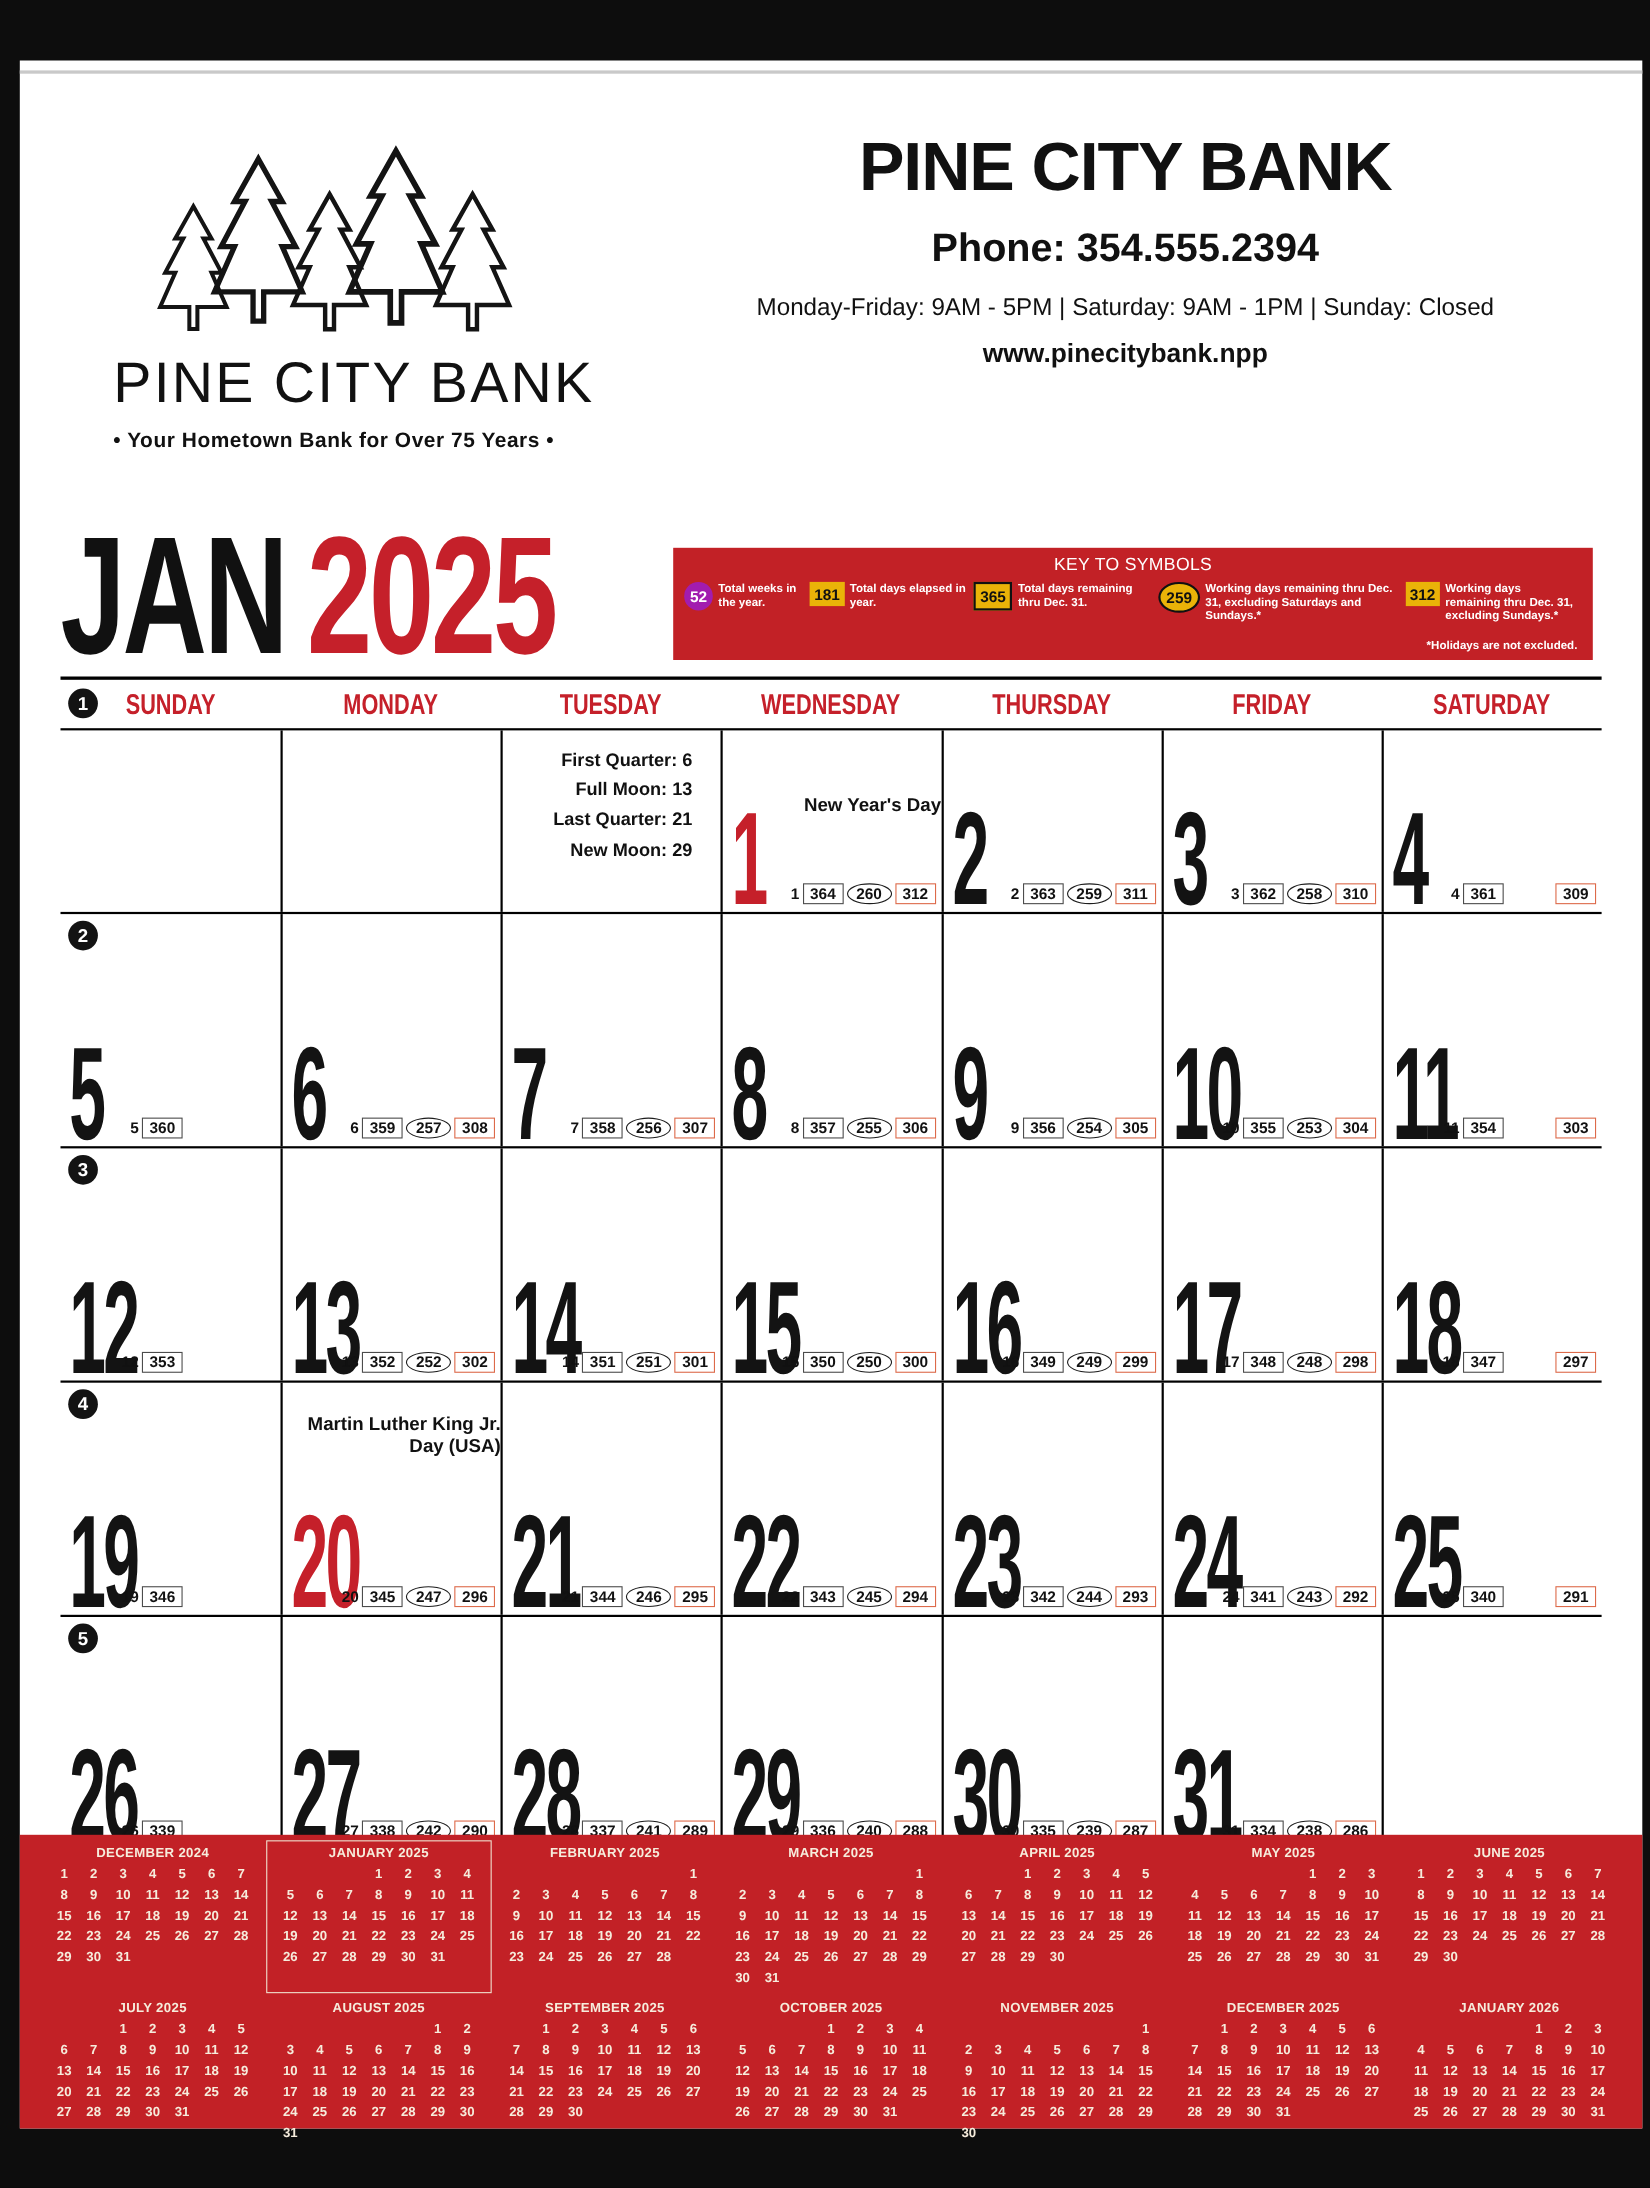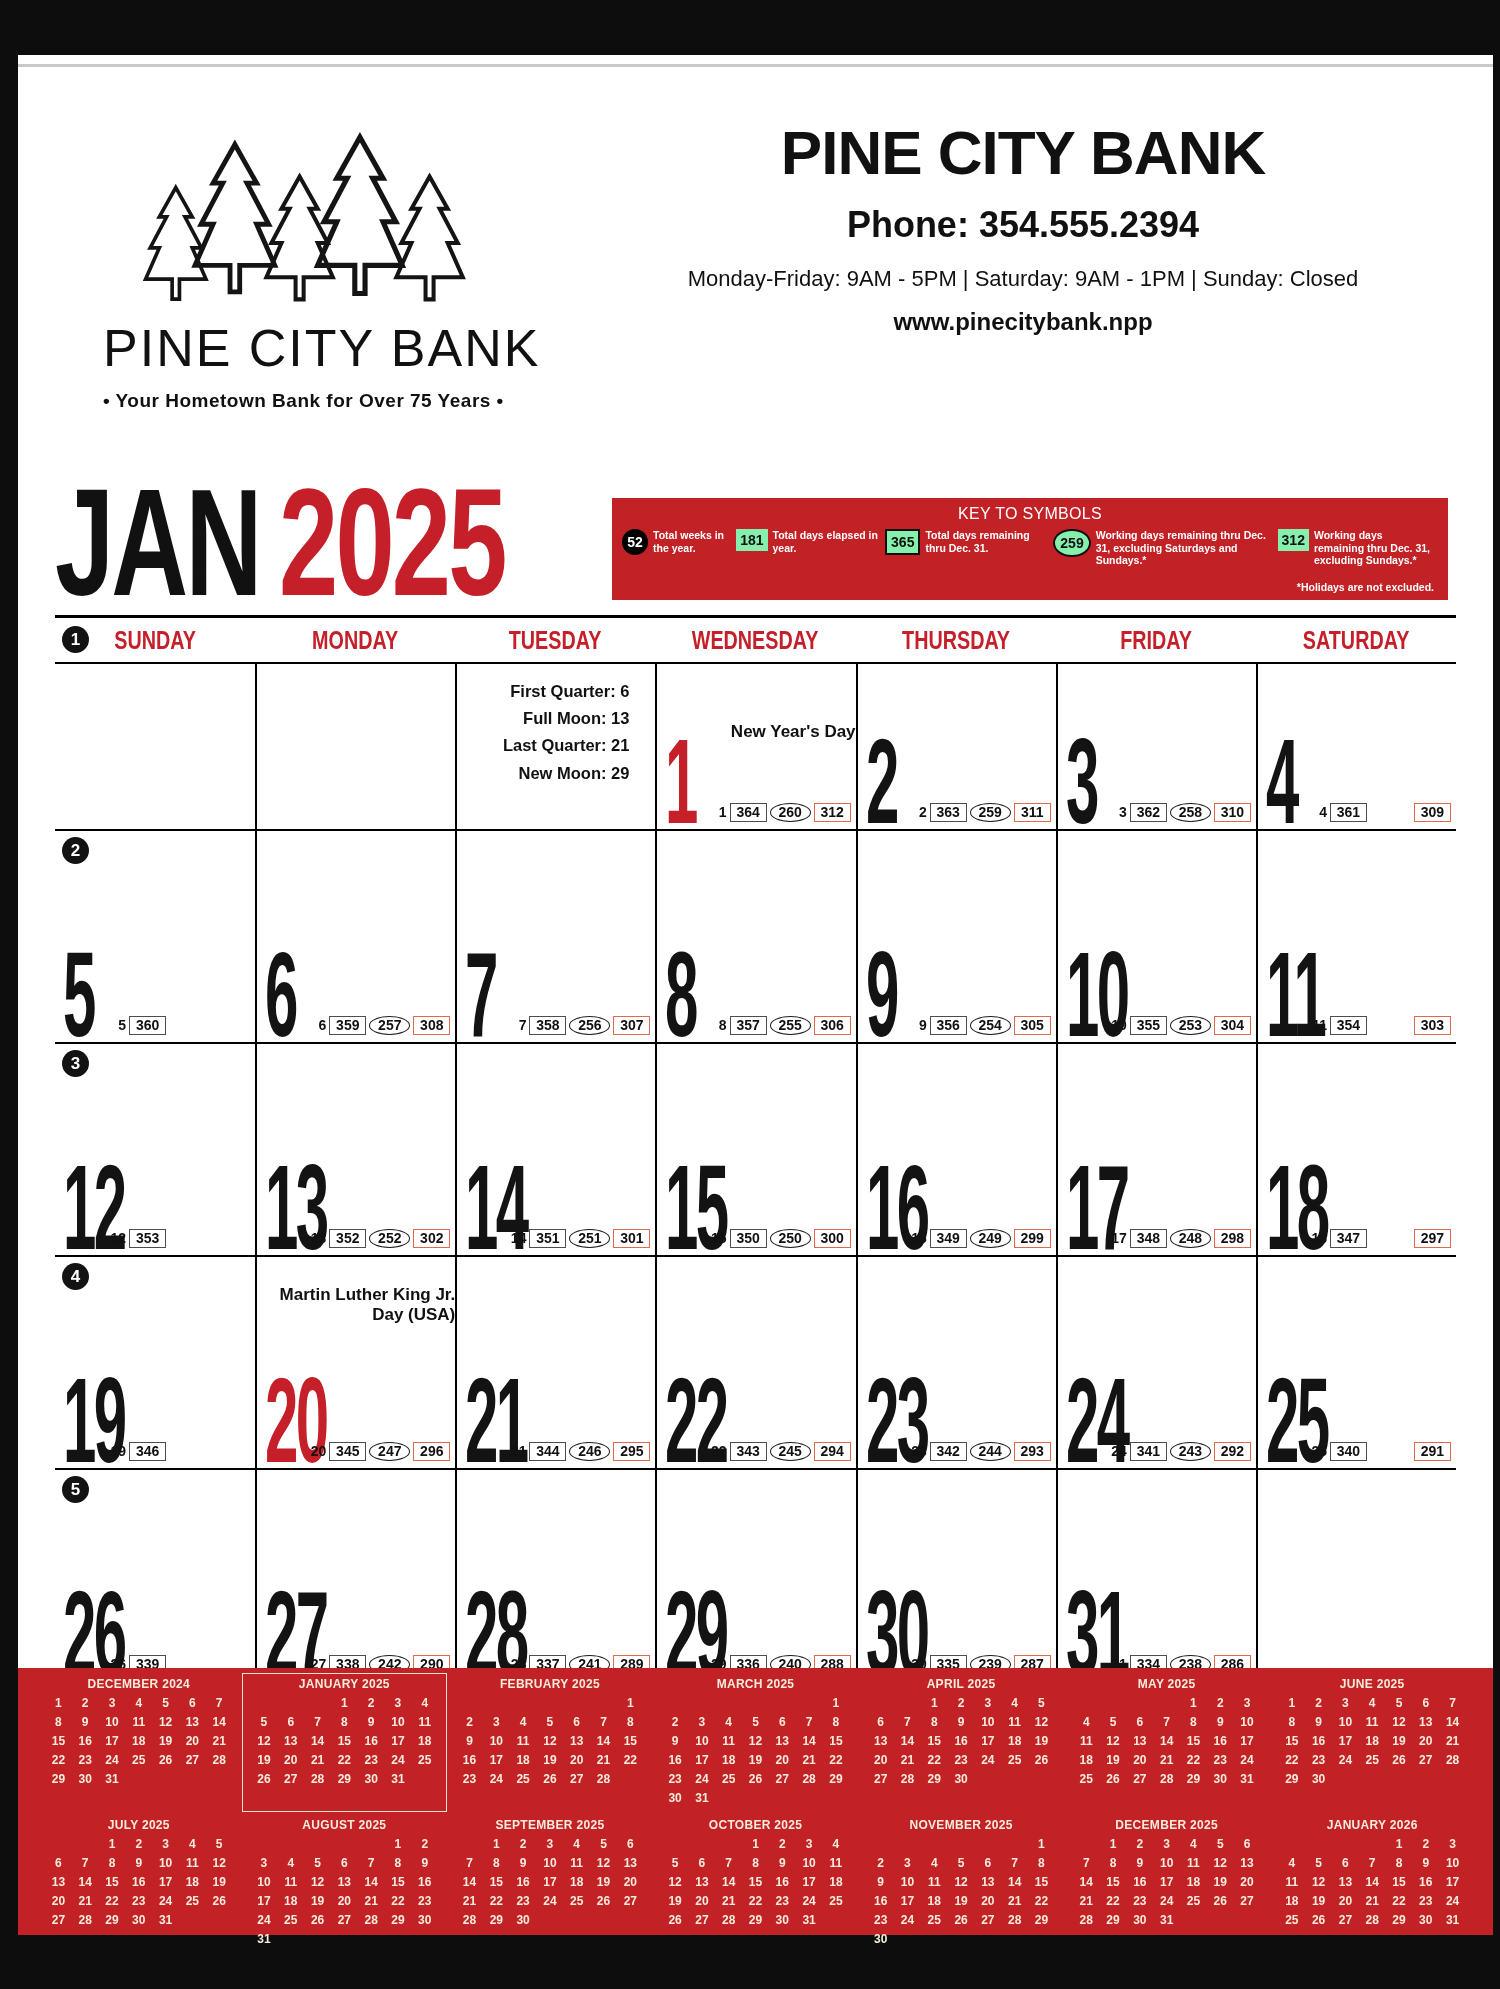--- a/index.html
+++ b/index.html
@@ -26,23 +26,23 @@
   .month-title{position:absolute;left:37px;top:422px;height:130px;white-space:nowrap;
                font-size:152px;font-weight:700;line-height:130px;letter-spacing:-4px;
                transform:scaleX(.70);transform-origin:left bottom;}
   .month-title .yr{color:var(--accent);margin-left:28px;}
 
   .key-box{position:absolute;left:594px;top:443px;width:836px;height:102px;
            background:var(--red-bg);color:#fff;}
   .key-title{text-align:center;font-size:16px;font-weight:400;margin-top:7px;letter-spacing:.3px;}
   .key-items{display:flex;align-items:flex-start;padding:6px 8px 0 10px;}
   .key-item{display:flex;align-items:flex-start;margin-right:6px;}
-  .key-sym{flex:0 0 auto;font-weight:700;color:#111;background:#86efac;text-align:center;
+  .key-sym{flex:0 0 auto;font-weight:700;color:#111;background:#eab308;text-align:center;
            font-size:14px;line-height:20px;margin-right:5px;}
-  .sym-circle{background:#000000;color:#fff;width:26px;height:26px;border-radius:50%;line-height:26px;}
+  .sym-circle{background:#a21caf;color:#fff;width:26px;height:26px;border-radius:50%;line-height:26px;}
   .sym-box{padding:1px 4px;}
   .sym-boxb{padding:1px 4px;border:2px solid #111;}
   .sym-oval{padding:2px 5px;border:2px solid #111;border-radius:50%;}
   .key-txt{font-size:10.5px;line-height:1.2;font-weight:700;}
   .k0{width:112px;} .k1{width:148px;} .k2{width:168px;} .k3{width:226px;} .k4{width:162px;}
   .key-foot{position:absolute;right:14px;bottom:7px;font-size:10.5px;font-weight:700;}
 
   
   .cal-grid{position:absolute;left:37px;top:560px;width:1401px;}
   .row-header{display:grid;grid-template-columns:repeat(7,1fr);height:44px;position:relative;

